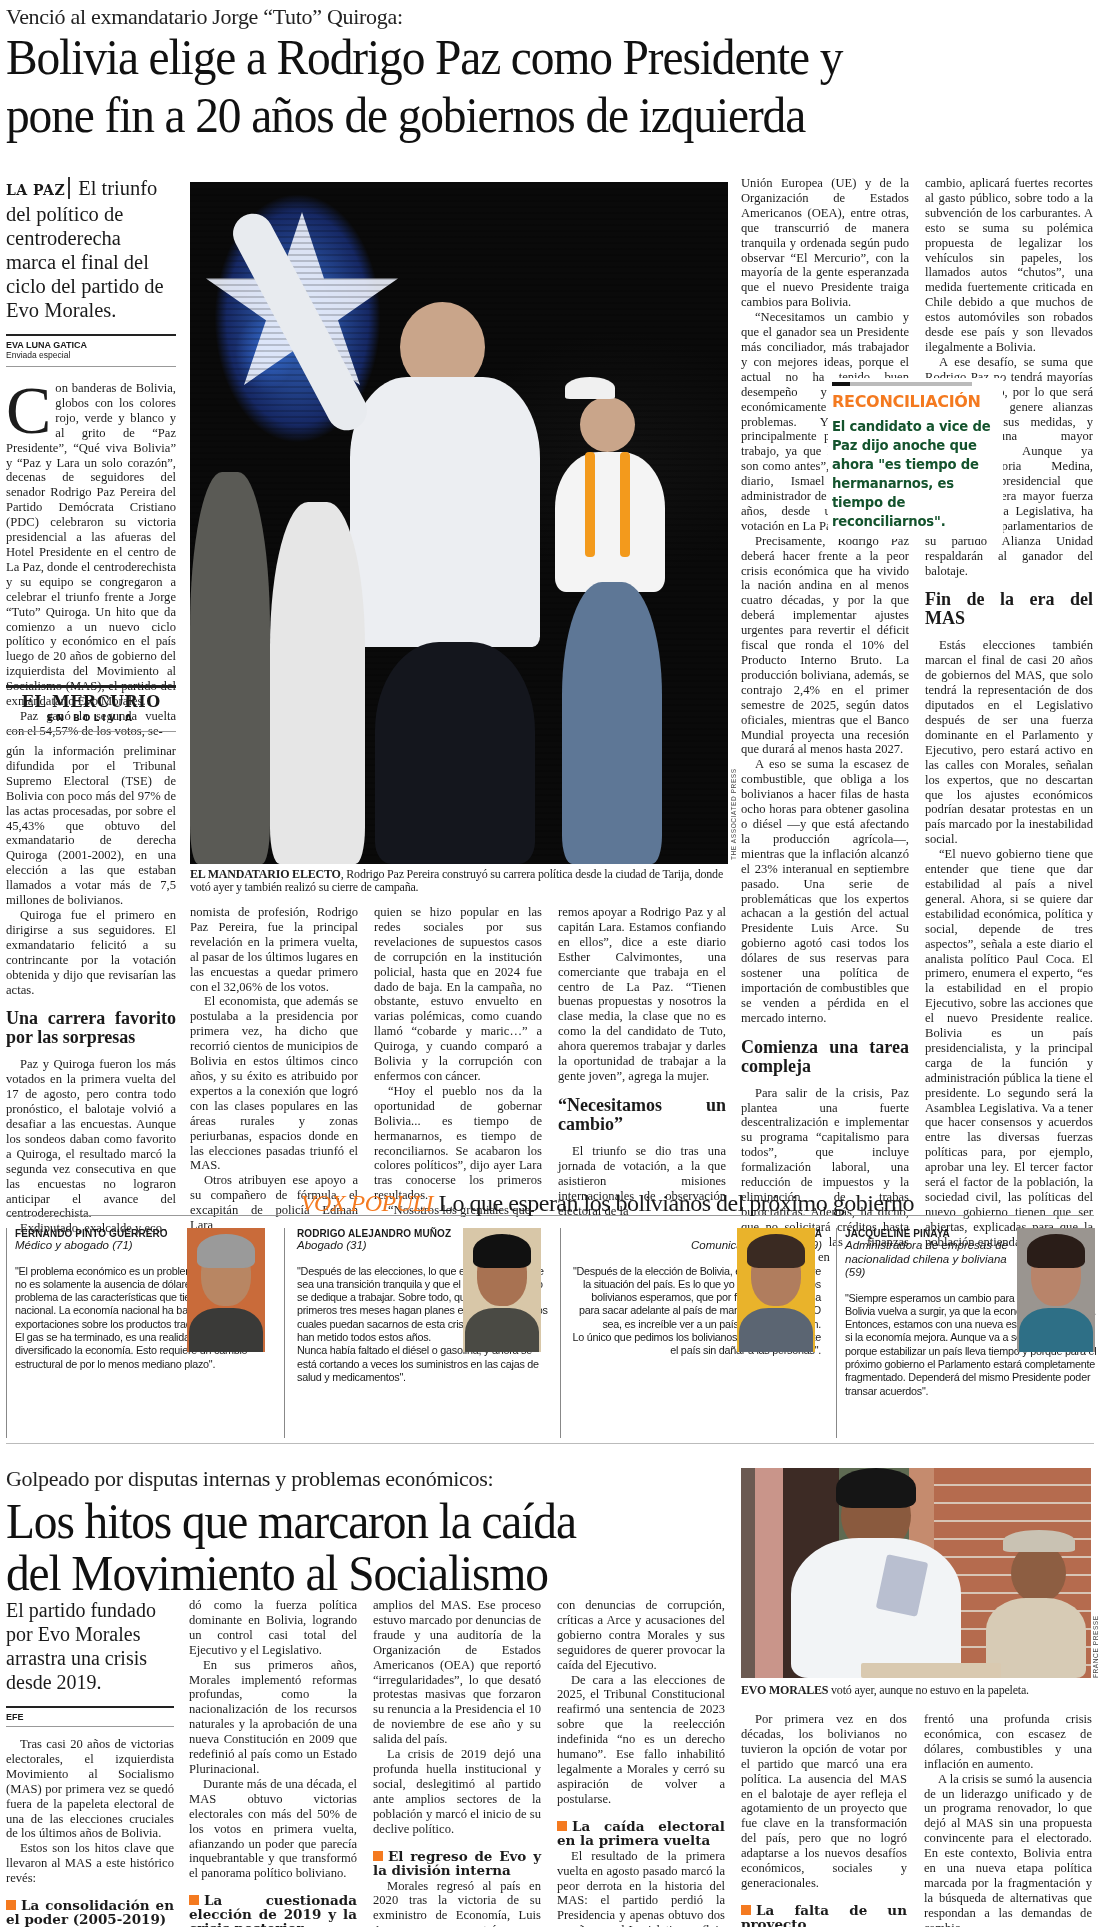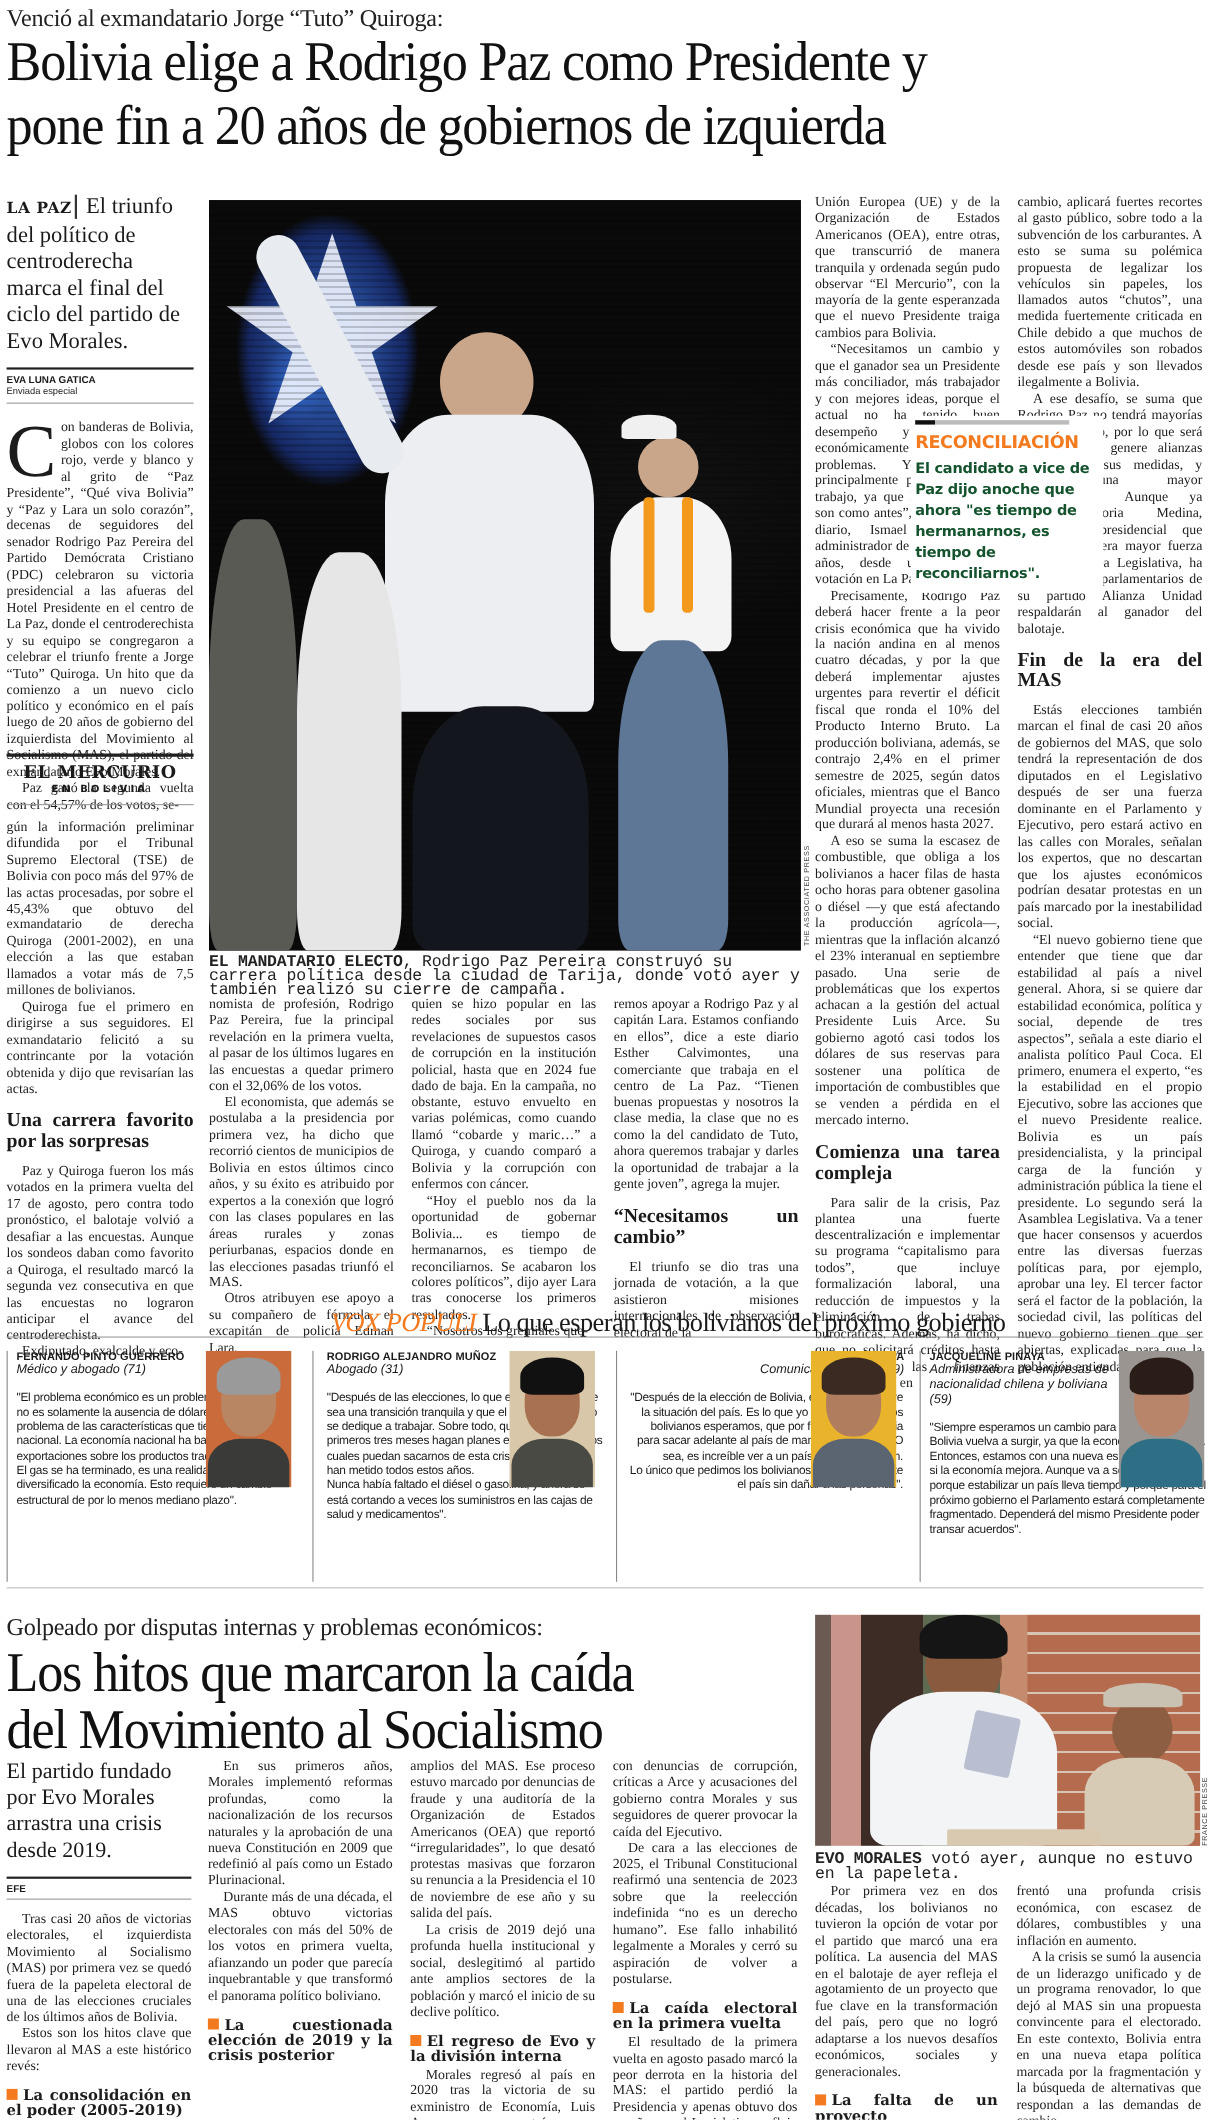--- a/index.html
+++ b/index.html
@@ -19,21 +19,21 @@
   .subhead { font-family: "Liberation Serif", serif; font-size: 18px; font-weight: bold; line-height: 19px; margin: 12px 0 10px; color: #1a1a1a; }
   .sq-head { font-family: "DejaVu Serif", serif; font-size: 13.5px; font-weight: bold; line-height: 14px; margin: 12px 0 2px; }
   .sq { display: inline-block; width: 10px; height: 10px; background: #f47a20; margin-right: 5px; vertical-align: 0px; }
   .lead { font-family: "Liberation Serif", serif; font-size: 20.5px; line-height: 24px; color: #1a1a1a; }
   .lead b { font-family: "DejaVu Serif", serif; font-size: 14px; letter-spacing: 0.5px; }
   .byline { font-family: "Liberation Sans", sans-serif; font-size: 9px; font-weight: bold; }
   .byline-role { font-family: "Liberation Sans", sans-serif; font-size: 8.5px; }
   .rule-thick { border-top: 2px solid #222; }
   .rule-thin { border-top: 1px solid #999; }
   .dropcap { float: left; font-family: "Liberation Serif", serif; font-size: 68px; line-height: 54px; margin: 2px 4px 0 0; }
-  .caption { font-family: Liberation Mono, monospace; font-size: 15px; line-height: 13px; letter-spacing: -0.2px; color: #222; }
+  .caption { font-family: Liberation Serif, serif; font-size: 12px; line-height: 13px; letter-spacing: -0.2px; color: #222; }
   .caption b { font-weight: bold; }
   .credit { font-family: "Liberation Sans", sans-serif; font-size: 6.5px; letter-spacing: 0.6px; color: #444; writing-mode: vertical-rl; transform: rotate(180deg); }
   .photo-main {
     background:
       radial-gradient(ellipse 22% 26% at 20% 20%, rgba(60,120,220,0.95), rgba(30,60,160,0.6) 60%, transparent 70%),
       radial-gradient(ellipse 8% 8% at 14% 25%, #3a7cd8, transparent 70%),
       radial-gradient(ellipse 30% 18% at 80% 40%, #111, #0a0a0a),
       linear-gradient(180deg, #0b0b0f 0%, #1a1420 60%, #2b2430 100%);
     overflow: hidden;
   }
@@ -233,20 +233,21 @@
   <div class="rule-thin" style="margin-top:4px;"></div>
   <div class="body" style="margin-top:10px;">
     <p>Tras casi 20 años de victorias electorales, el izquierdista Movimiento al Socialismo (MAS) por primera vez se quedó fuera de la papeleta electoral de una de las elecciones cruciales de los últimos años de Bolivia.</p>
     <p>Estos son los hitos clave que llevaron al MAS a este histórico revés:</p>
     <div class="sq-head"><span class="sq"></span><span>La consolidación en el poder (2005-2019)</span></div>
 
   </div>
 </div>
 
 <div class="abs body" style="left:189px; top:1598px; width:168px;">
+  <p class="noindent">dó como la fuerza política dominante en Bolivia, logrando un control casi total del Ejecutivo y el Legislativo.</p>
   <p>En sus primeros años, Morales implementó reformas profundas, como la nacionalización de los recursos naturales y la aprobación de una nueva Constitución en 2009 que redefinió al país como un Estado Plurinacional.</p>
   <p>Durante más de una década, el MAS obtuvo victorias electorales con más del 50% de los votos en primera vuelta, afianzando un poder que parecía inquebrantable y que transformó el panorama político boliviano.</p>
   <div class="sq-head"><span class="sq"></span><span>La cuestionada elección de 2019 y la crisis posterior</span></div>
 
 </div>
 
 <div class="abs body" style="left:373px; top:1598px; width:168px;">
   <p class="noindent">amplios del MAS. Ese proceso estuvo marcado por denuncias de fraude y una auditoría de la Organización de Estados Americanos (OEA) que reportó “irregularidades”, lo que desató protestas masivas que forzaron su renuncia a la Presidencia el 10 de noviembre de ese año y su salida del país.</p>
   <p>La crisis de 2019 dejó una profunda huella institucional y social, deslegitimó al partido ante amplios sectores de la población y marcó el inicio de su declive político.</p>
   <div class="sq-head"><span class="sq"></span><span>El regreso de Evo y la división interna</span></div>

